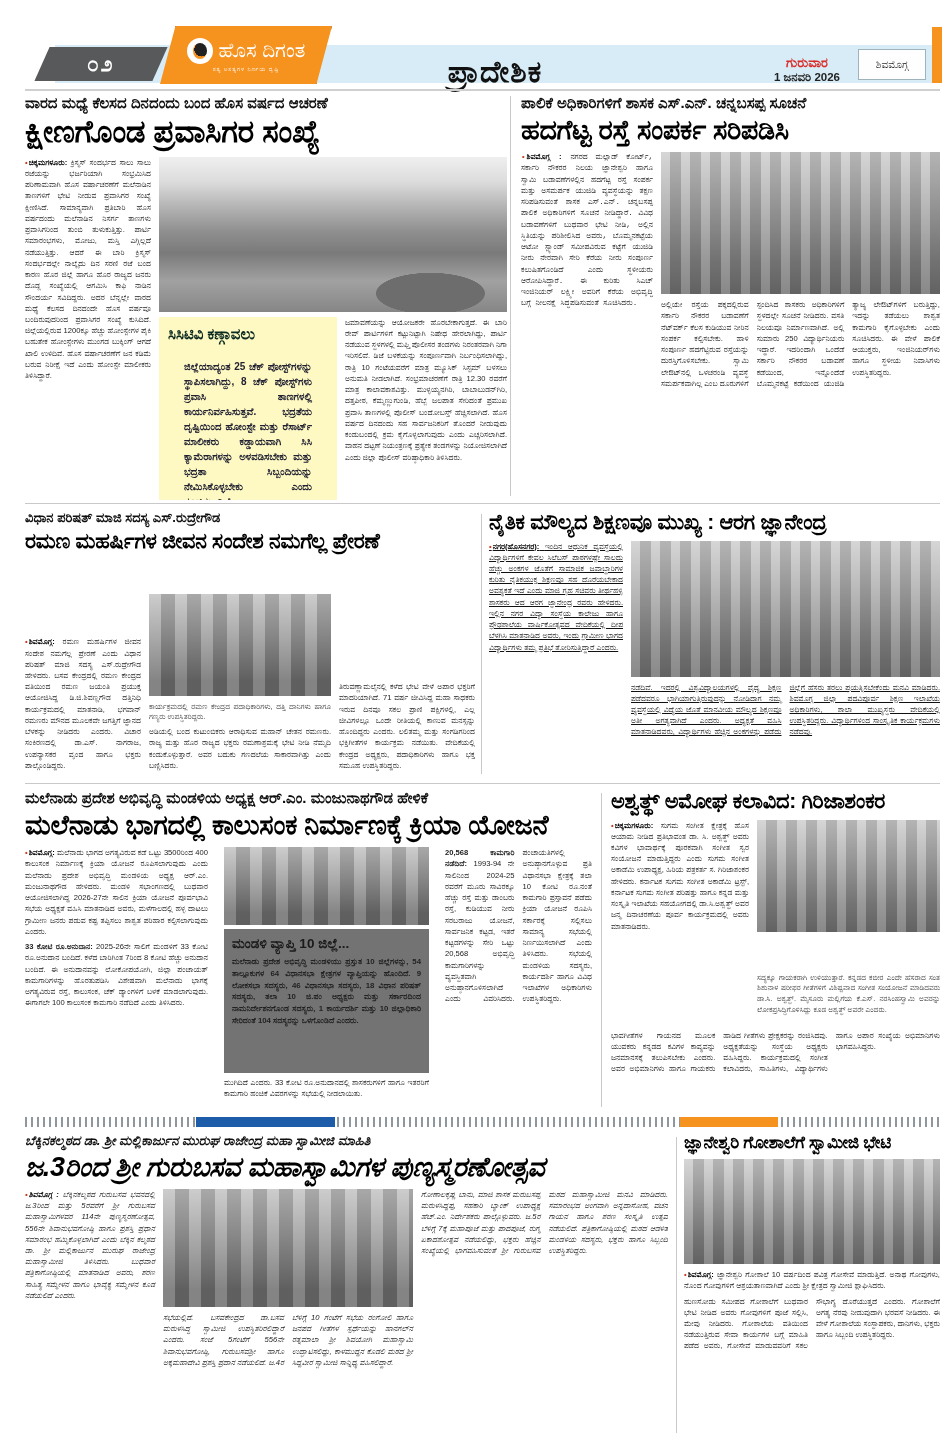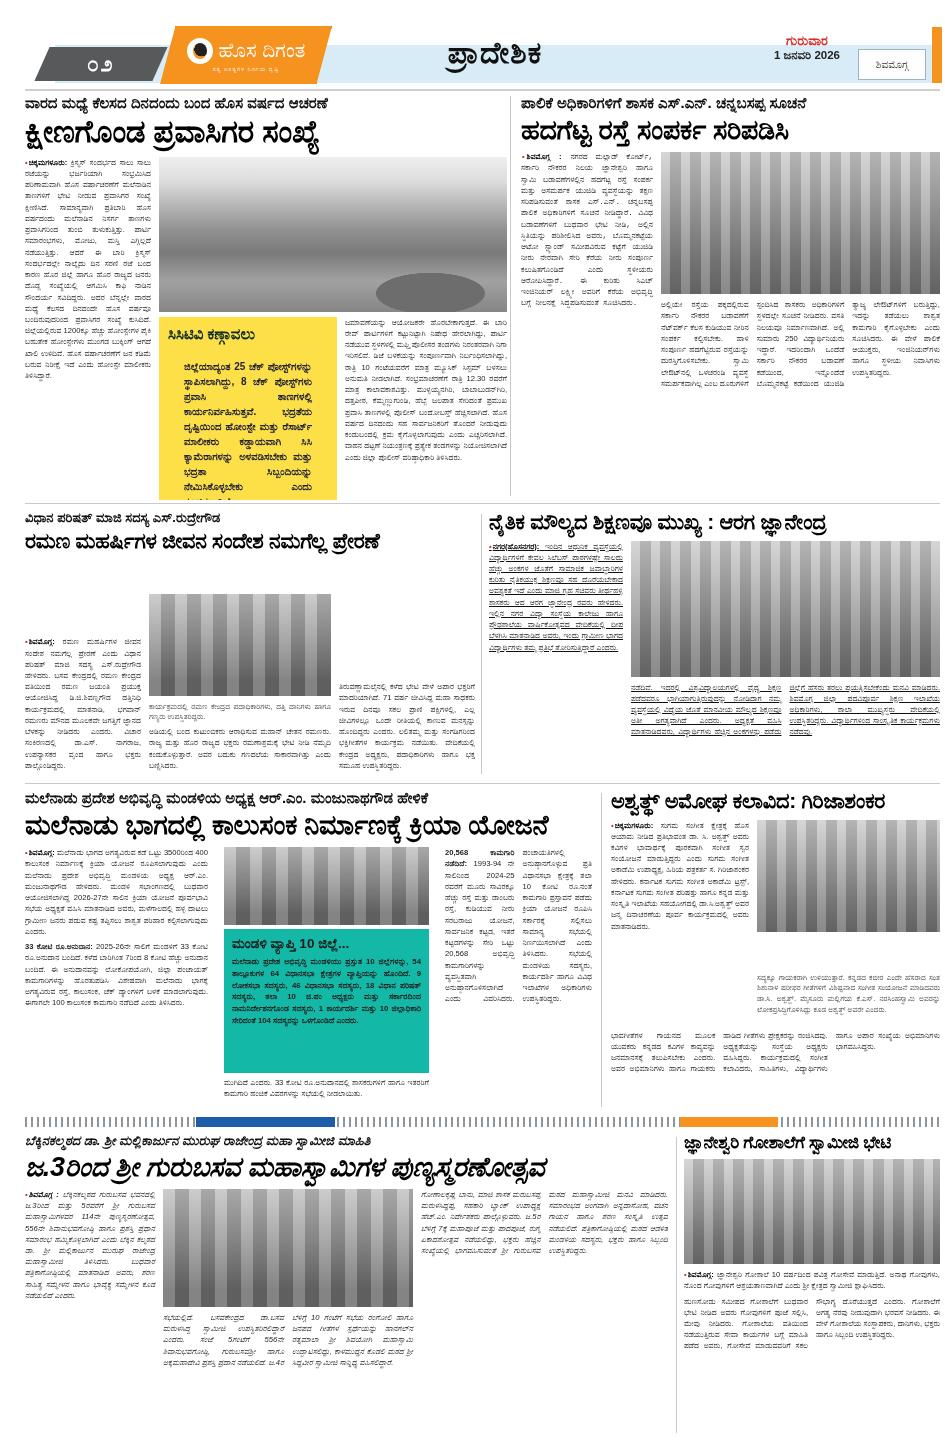--- a/index.html
+++ b/index.html
@@ -13,23 +13,23 @@
   .pagenum span{transform:skew(24deg);color:#fff;font-size:21px;font-weight:bold;letter-spacing:2px;}
   .logo{position:absolute;left:160px;top:26px;width:172px;height:58px;background:#f6921e;
         clip-path:polygon(9% 0,100% 0,91% 100%,0 100%);display:flex;flex-direction:column;
         align-items:center;justify-content:center;box-shadow:2px 0 0 #333;}
   .logo-row{display:flex;align-items:center;gap:6px;}
   .logo-circ{width:26px;height:26px;border-radius:50%;background:#fff;position:relative;flex:0 0 auto;}
   .logo-circ::after{content:"";position:absolute;left:6px;top:5px;width:14px;height:16px;border-radius:50%;
         background:radial-gradient(circle at 60% 40%,#222 55%,#f6921e 56%);}
   .logo-name{color:#fff;font-size:20px;font-weight:normal;white-space:nowrap;}
   .logo-tag{color:#fff;font-size:5.5px;margin-top:2px;letter-spacing:1px;}
-  .section-title{position:absolute;left:360px;top:36px;width:270px;text-align:center;
+  .section-title{position:absolute;left:360px;top:55px;width:270px;text-align:center;
         font-size:30px;font-weight:800;letter-spacing:1px;}
-  .daybox{position:absolute;left:758px;top:33px;width:98px;text-align:center;line-height:1.2;}
+  .daybox{position:absolute;left:758px;top:55px;width:98px;text-align:center;line-height:1.2;}
   .daybox .d1{color:#d92b27;font-size:13px;font-weight:bold;}
   .daybox .d2{color:#222;font-size:11.5px;font-weight:bold;}
   .edbox{position:absolute;left:858px;top:49px;width:66px;height:29px;background:#fefefe;border:1px solid #9fb3bd;
         display:flex;align-items:center;justify-content:center;font-size:10.5px;color:#333;}
   .hrule-top{position:absolute;left:25px;top:89px;width:915px;height:2px;background:#cfcfcf;}
   
   .vrule{position:absolute;width:1px;background:#c9c9c9;}
   .hrule{position:absolute;height:1px;background:#c9c9c9;}
   
   .article{position:absolute;overflow:hidden;}
@@ -50,24 +50,24 @@
   .ph-hills{background:
       radial-gradient(90px 34px at 78% 88%,#6d6d6d 0 60%,transparent 61%),
       linear-gradient(180deg,#efefef 0%,#dcdcdc 16%,#b9b9b9 30%,#8f8f8f 48%,#7a7a7a 62%,#a1a1a1 80%,#868686 100%);}
   .ph-crowd{background:
       repeating-linear-gradient(90deg,rgba(255,255,255,.18) 0 9px,rgba(0,0,0,.12) 9px 20px),
       linear-gradient(180deg,#cdcdcd 0%,#ababab 35%,#838383 75%,#6f6f6f 100%);}
   .ph-meet{background:
       repeating-linear-gradient(90deg,rgba(255,255,255,.15) 0 12px,rgba(0,0,0,.14) 12px 26px),
       linear-gradient(180deg,#c4c4c4 0%,#9d9d9d 40%,#6f6f6f 85%);}
   .caption{font-size:7.4px;line-height:1.45;color:#333;text-align:justify;margin:3px 0 0 0;}
-  .box-teal{background:#fde047;padding:8px 9px;}
+  .box-teal{background:#fef9c3;padding:8px 9px;}
   .box-teal h4{margin:0 0 5px 0;font-size:15px;font-weight:800;color:#0b2a22;}
   .box-teal p{margin:16px;font-size:10px;font-weight:bold;line-height:1.5;text-align:justify;color:#223;}
-  .box-peach{background:#14b8a6;padding:7px 8px;}
+  .box-peach{background:#737373;padding:7px 8px;}
   .box-peach h4{margin:0 0 4px 0;font-size:13.5px;font-weight:800;color:#1a1a1a;}
   .box-peach p{margin:0;font-size:7.8px;font-weight:bold;line-height:1.5;text-align:justify;color:#222;}
   .flexrow{display:flex;gap:8px;}
   .flexcol{display:flex;flex-direction:column;gap:5px;}
   
   .sep{position:absolute;left:25px;top:1117px;width:915px;height:10px;
        background:repeating-linear-gradient(90deg,#8f969c 0 2px,#fff 2px 6px);}
   .sep .blue{position:absolute;left:171px;top:0;width:139px;height:10px;background:#1d5ca8;}
   .sep .orange{position:absolute;left:655px;top:0;width:98px;height:10px;background:#f6921e;}
 </style>

